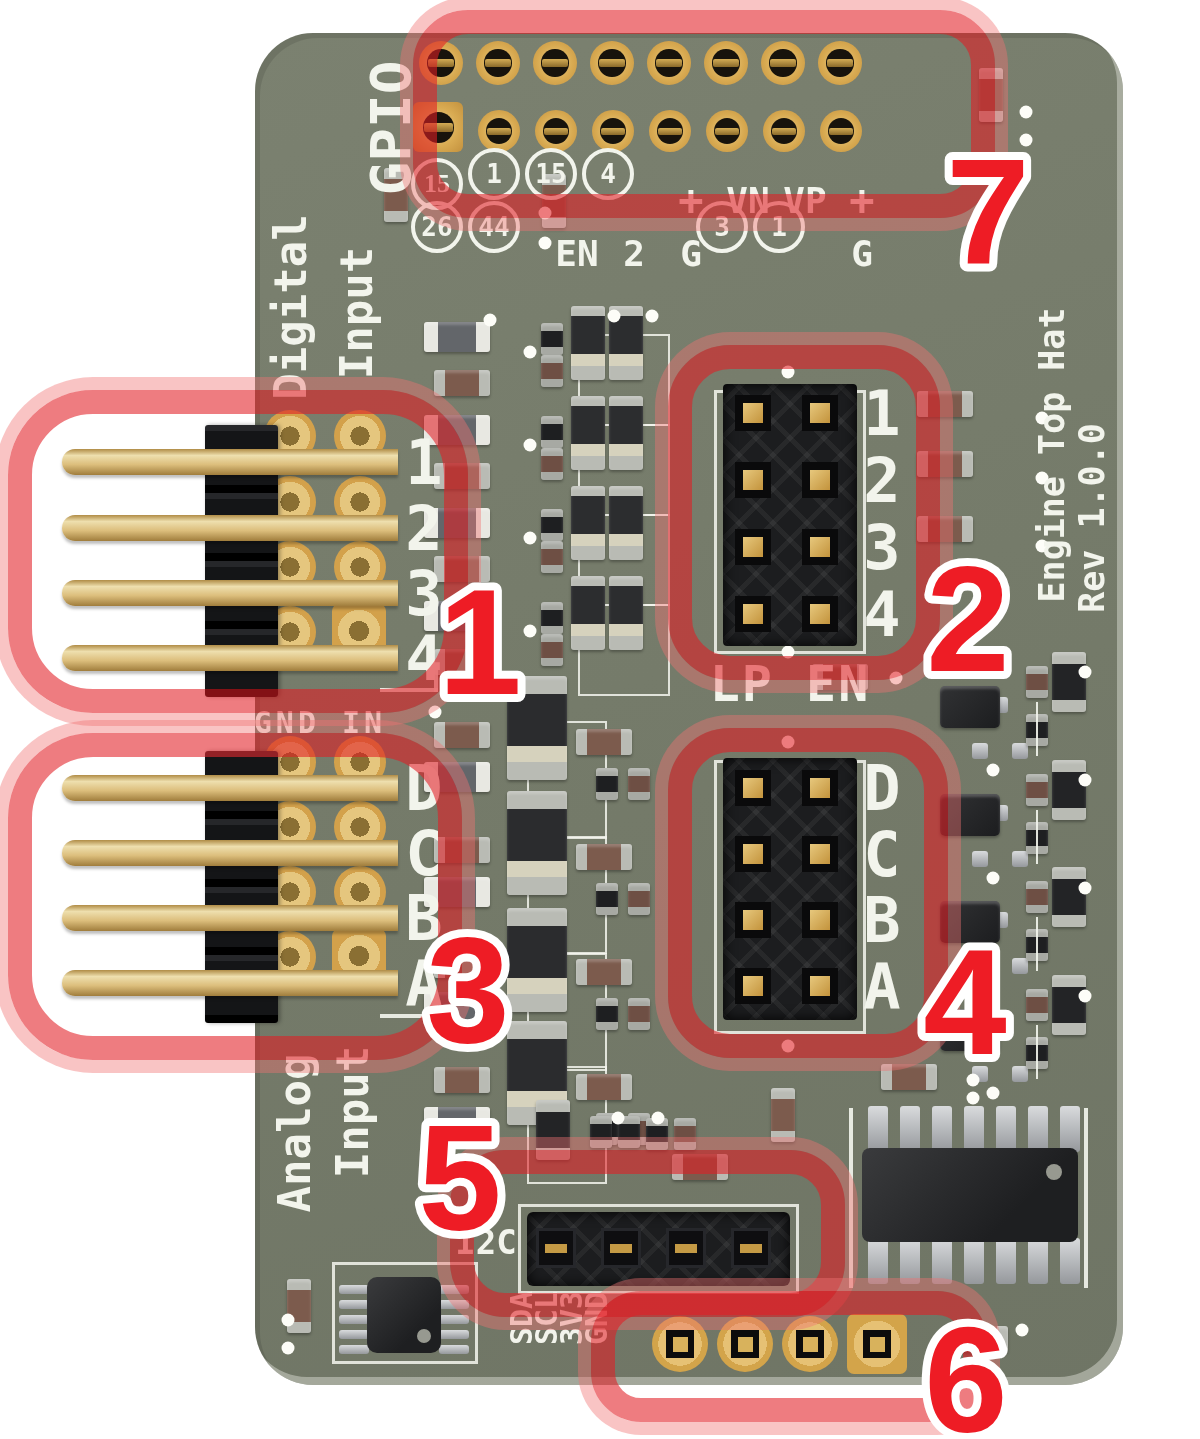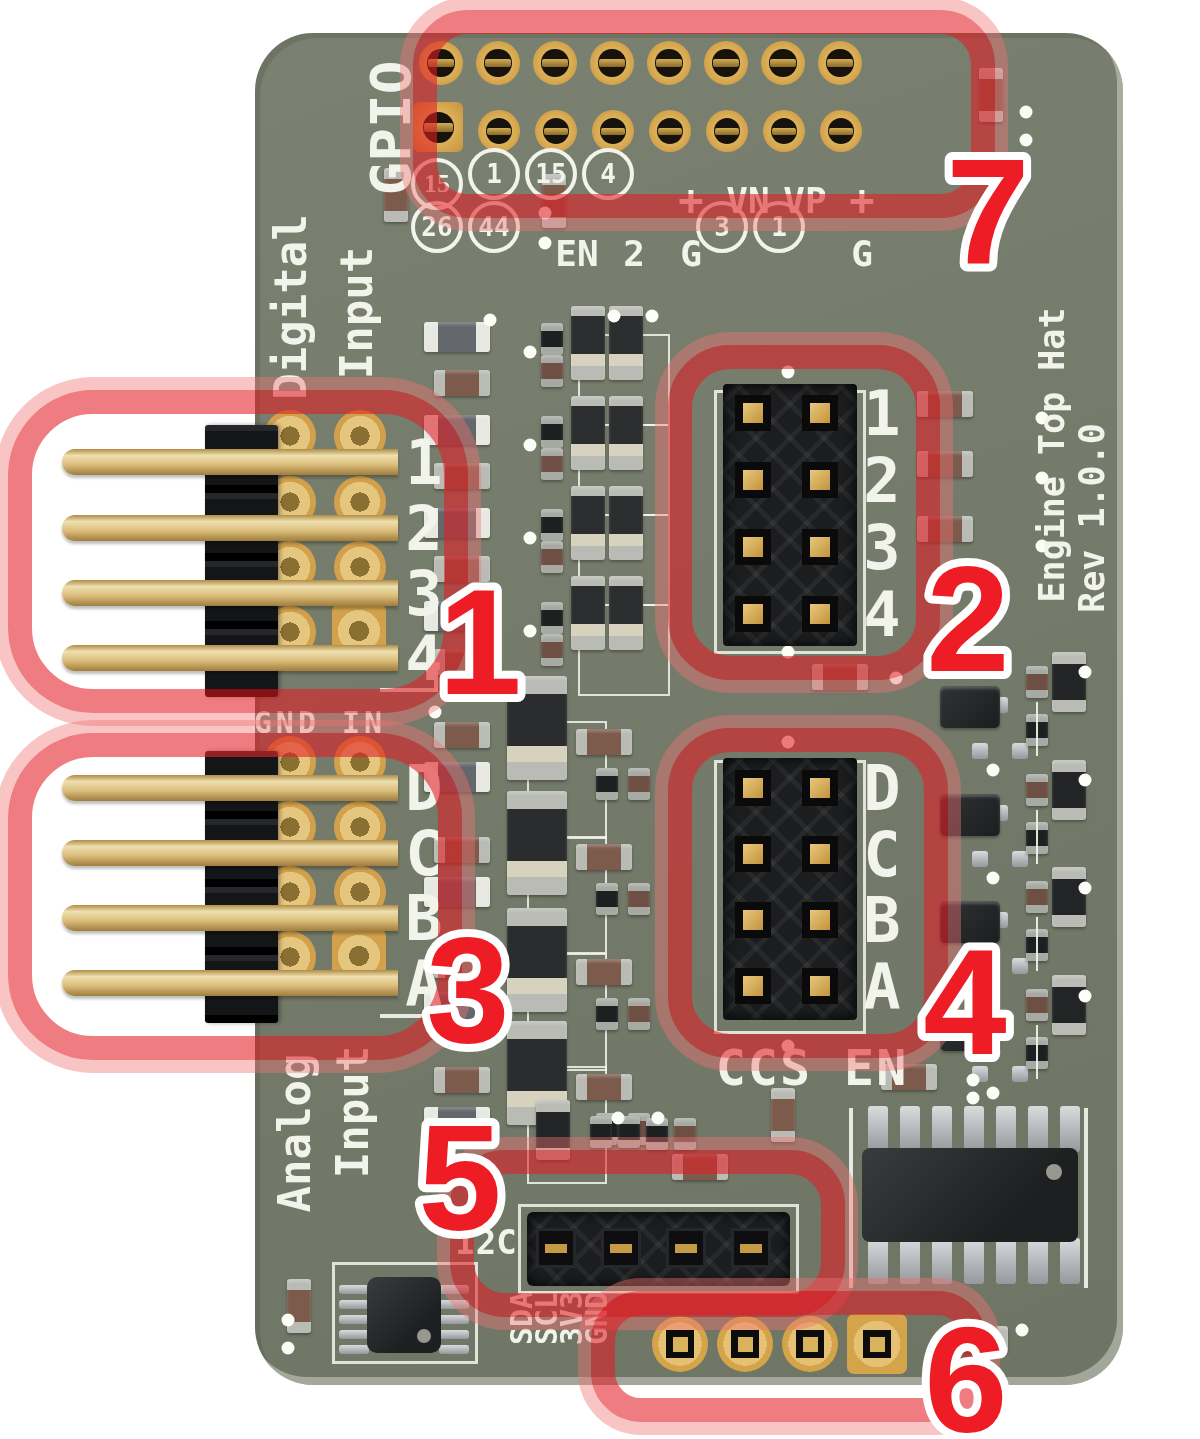--- a/index.html
+++ b/index.html
@@ -262,21 +262,21 @@
       <div class="dot" style="left: 658px; top: 1118px;"></div>
       <div class="dot" style="left: 435px; top: 712px;"></div>
     </div>
 
   <div class="silk vert" id="t-gpio">GPIO</div>
   <div class="silk vert" id="t-dig1">Digital</div>
   <div class="silk vert" id="t-dig2">Input</div>
   <div class="silk vert" id="t-an1">Analog</div>
   <div class="silk vert" id="t-an2">Input</div>
   <div class="silk" id="t-gnd">GND IN</div>
-  <div class="silk" id="t-ccs">CCS EN</div>
+  <div class="silk" id="t-lp">LP EN</div>
   <div class="silk" id="t-i2c">I2C</div>
   <div class="silk vert" id="t-title1">Engine Top Hat</div>
   <div class="silk vert" id="t-title2">Rev 1.0.0</div>
 
   <div id="layer-conn">
       <div class="pad" style="left: 441px; top: 63px; width: 44px; height: 44px;">
         <div class="hole" style="position: absolute;"></div>
         <div class="bar"></div>
       </div>
       <div class="pad sq" style="left: 438px; top: 127px; width: 50px; height: 50px;">

